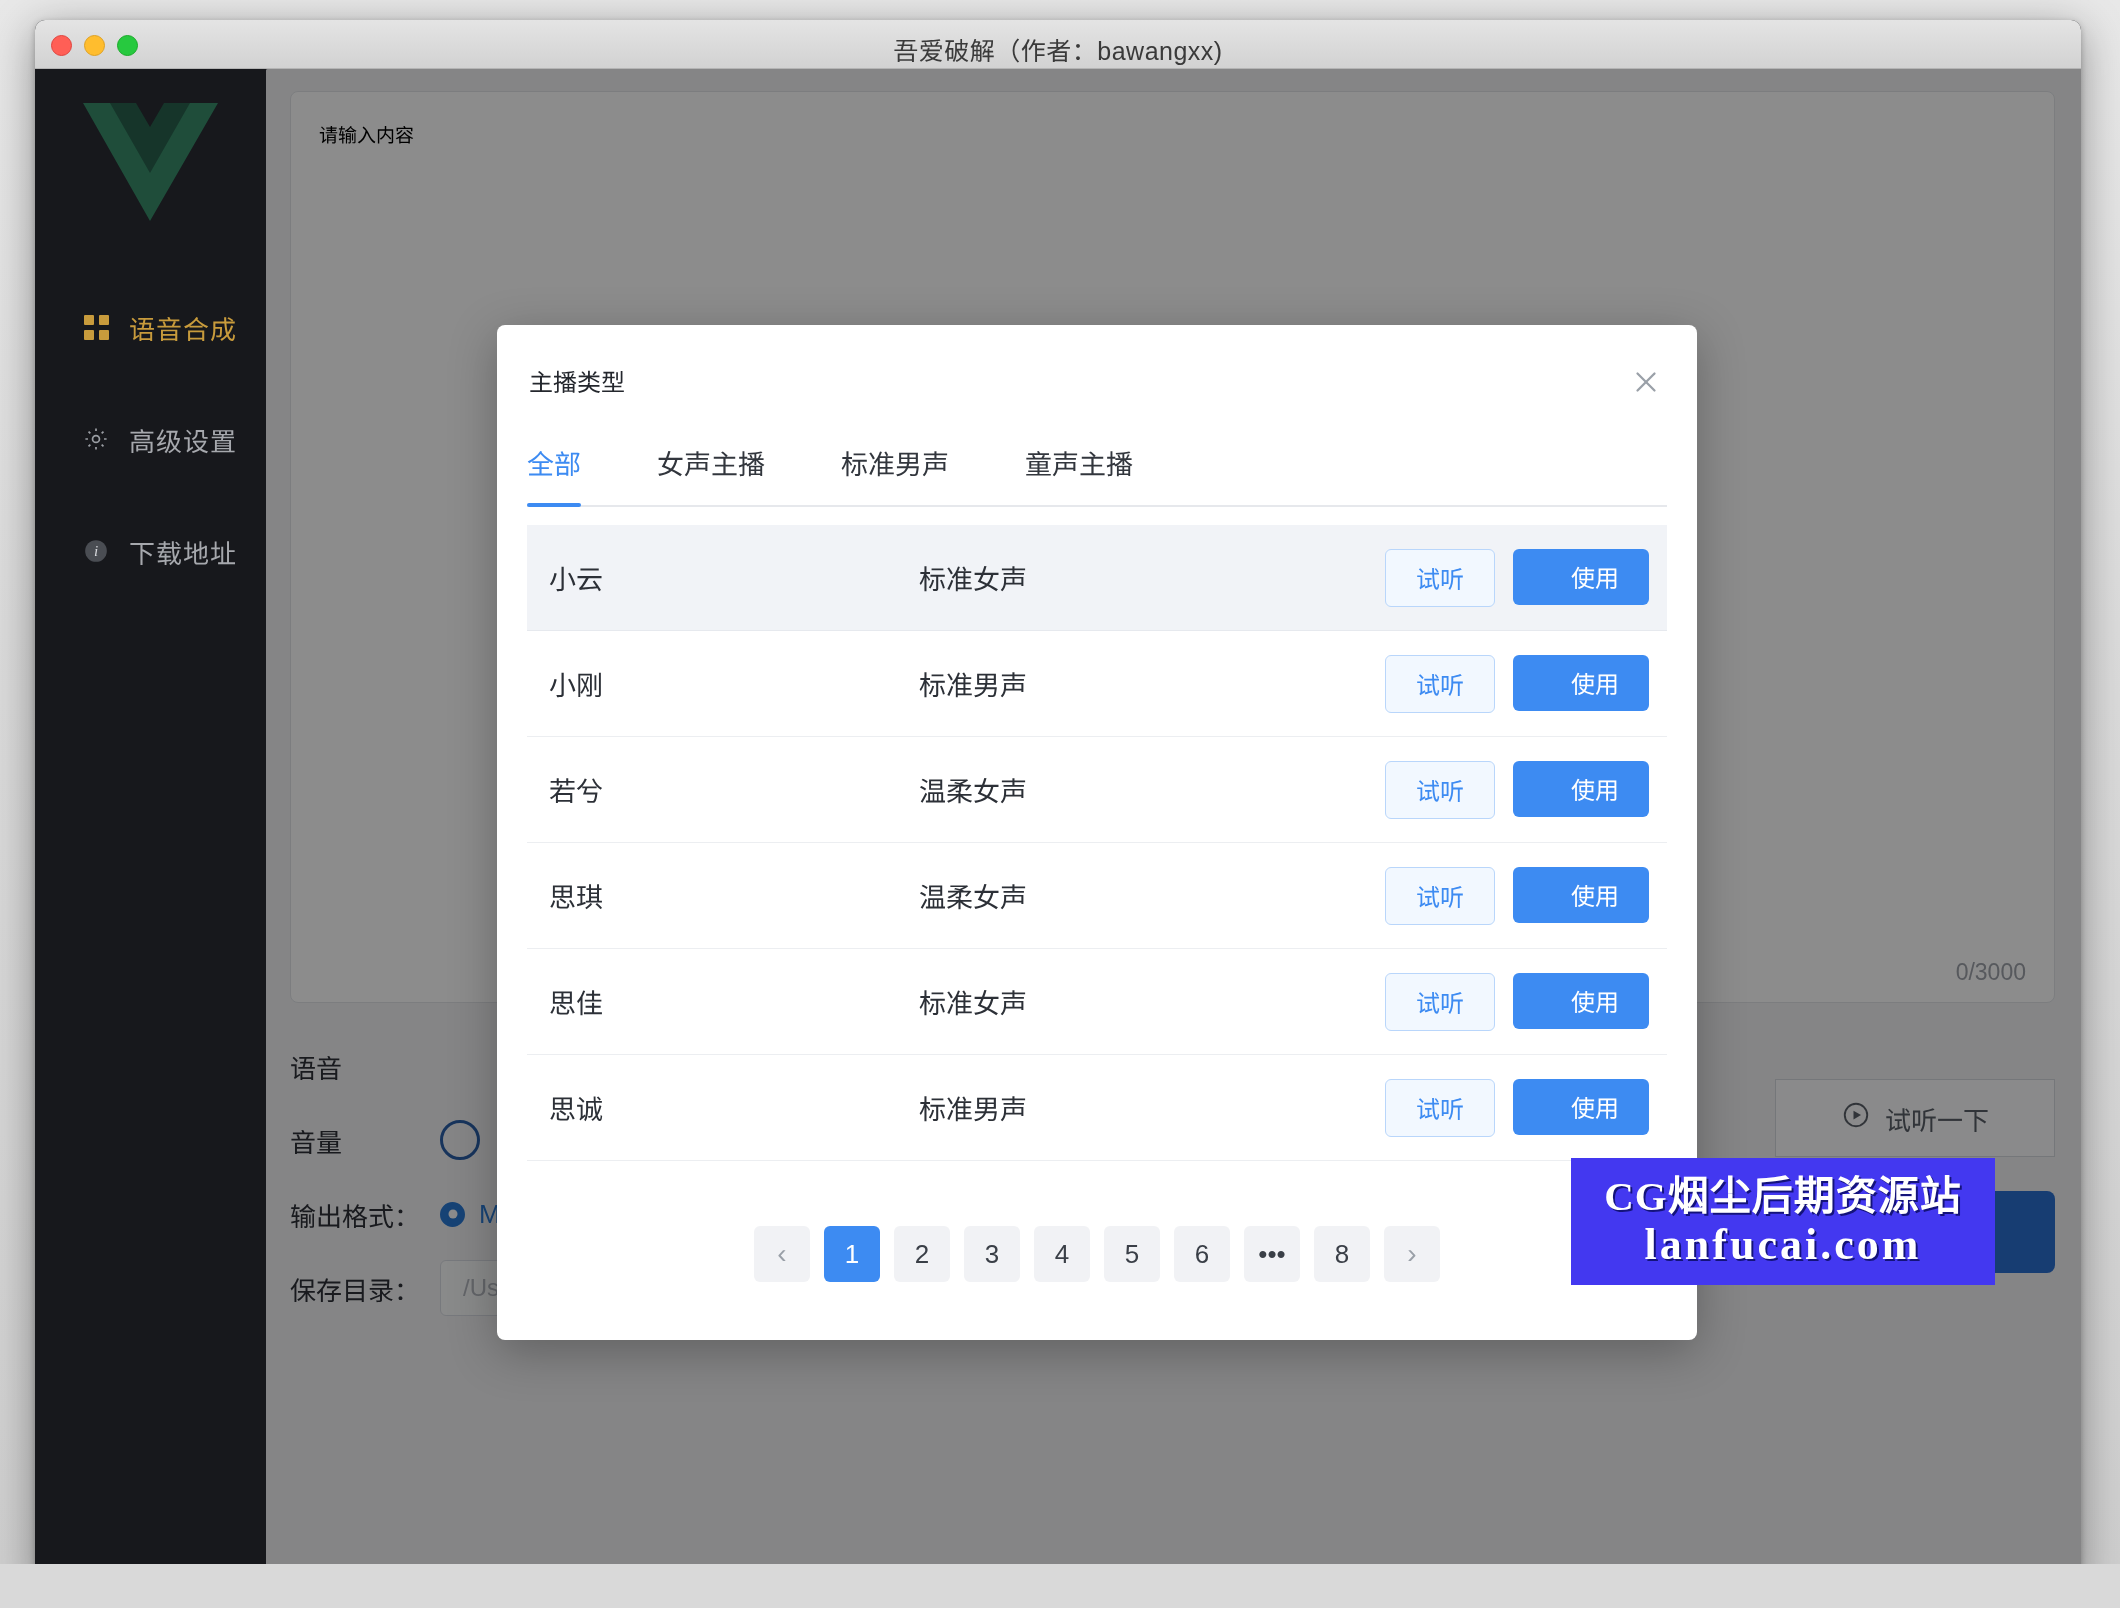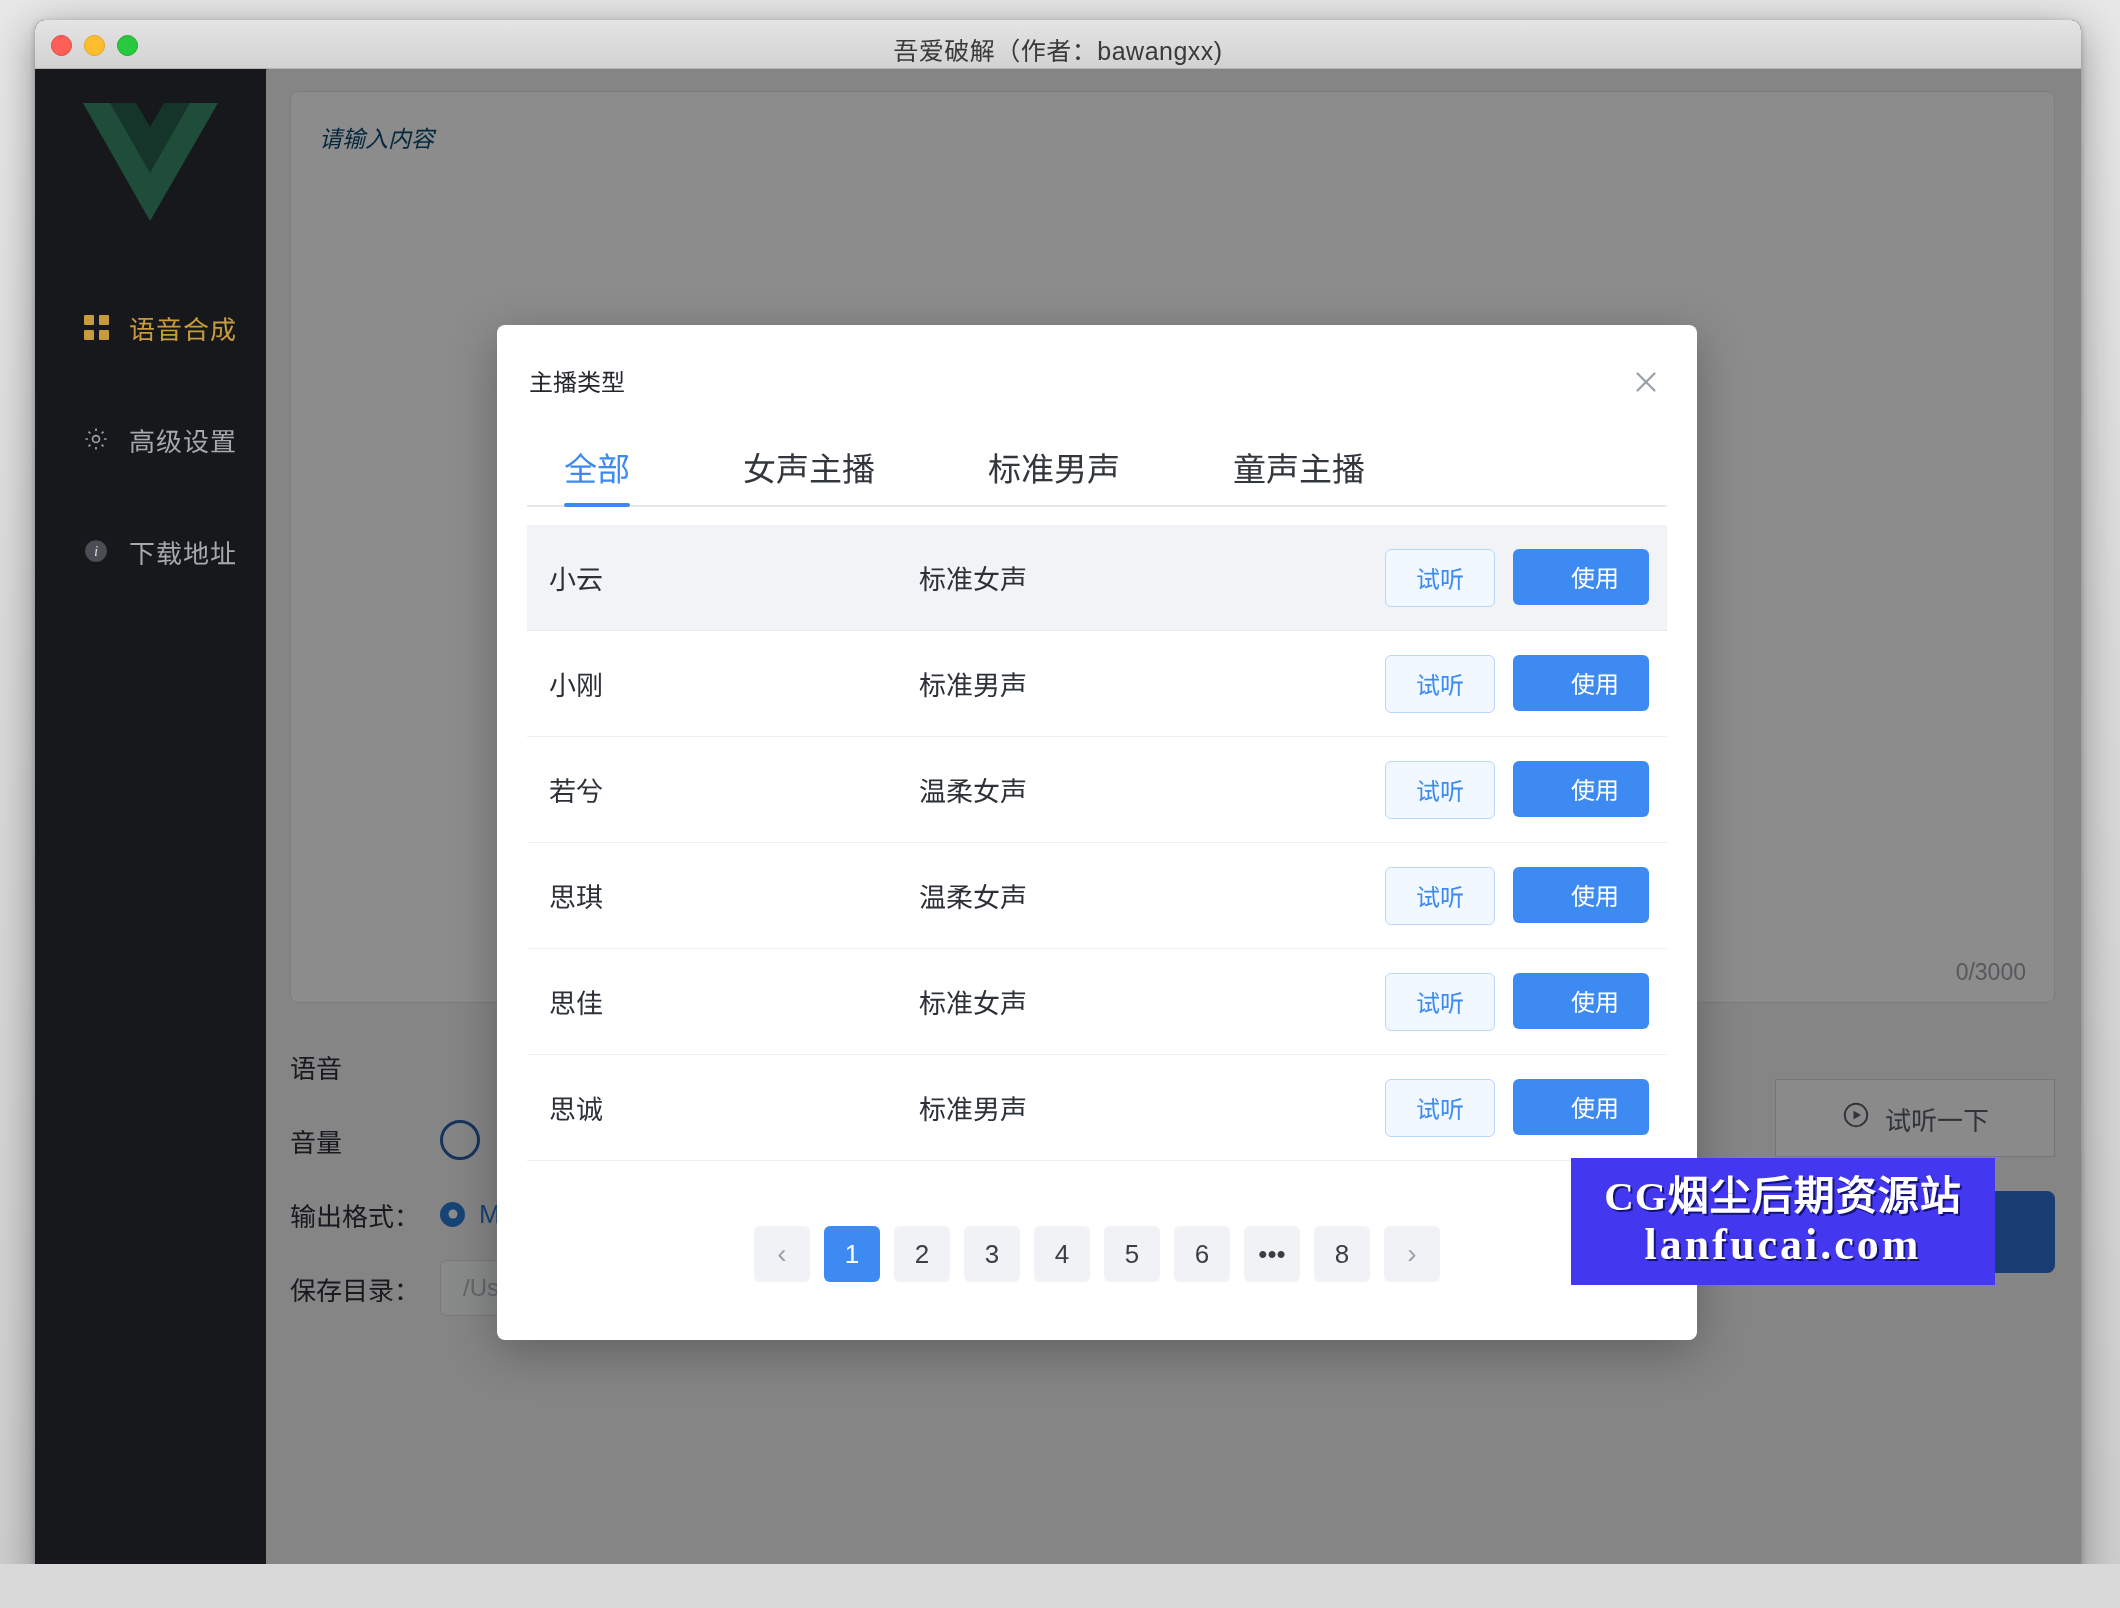--- a/index.html
+++ b/index.html
@@ -95,21 +95,21 @@
   .editor-card {
     position: absolute;
     left: 24px; top: 22px; right: 26px;
     height: 910px;
     background: #ffffff;
     border: 1px solid #e2e4e8;
     border-radius: 8px;
   }
   .editor-placeholder {
     position: absolute; left: 28px; top: 28px;
-    font-size: 23px; color: #0c4a6e; font-style: italic;
+    font-size: 19px; color: #000000;
   }
   .char-counter {
     position: absolute; right: 28px; bottom: 16px;
     font-size: 23px; color: #9ea2aa;
   }
 
   .controls { position: absolute; left: 24px; right: 26px; top: 960px; }
   .form-row {
     display: flex;
     align-items: center;
@@ -197,22 +197,22 @@
     color: #9aa0a8;
   }
   .tabs {
     position: absolute; left: 30px; right: 30px; top: 118px;
     height: 62px;
     border-bottom: 2px solid #e6e8ec;
     display: flex;
     gap: 76px;
   }
   .tab {
-    font-size: 33px; color: #32363d;
-    padding-bottom: 20px; cursor: pointer; position: relative; margin-left: 37px;
+    font-size: 27px; color: #32363d;
+    padding-bottom: 20px; cursor: pointer; position: relative;
   }
   .tab.active { color: #3d8bf2; }
   .tab.active::after {
     content: ""; position: absolute; left: 0; right: 0; bottom: -2px;
     height: 4px; background: #3d8bf2; border-radius: 2px;
   }
 
   .list {
     position: absolute; left: 30px; right: 30px; top: 200px;
     bottom: 170px;

